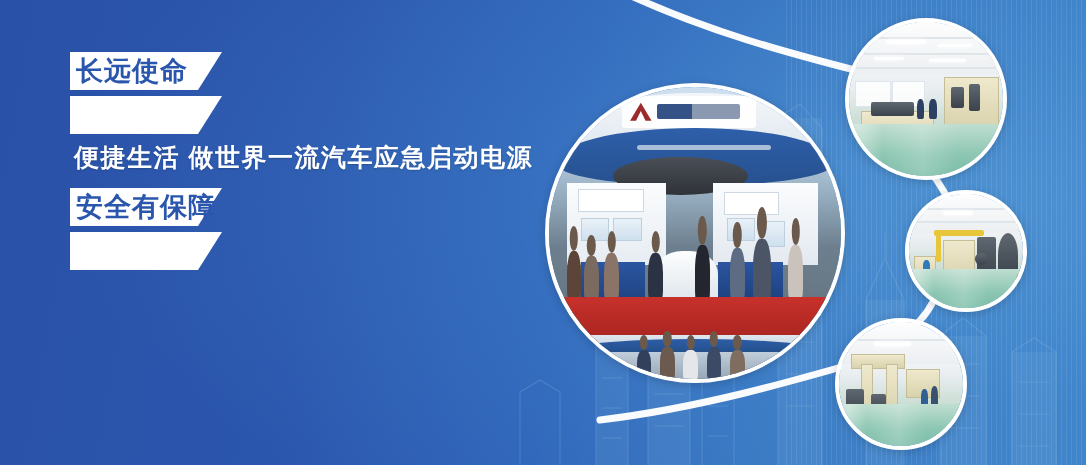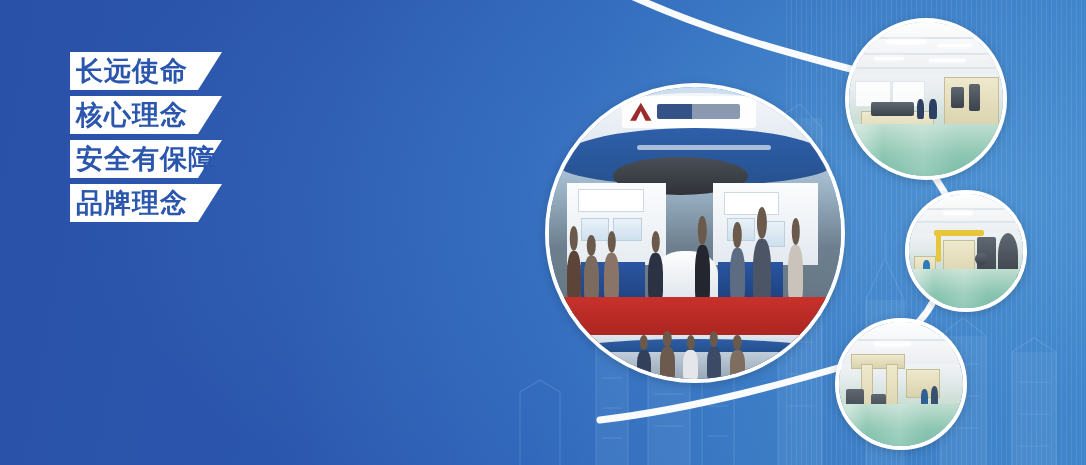--- a/index.html
+++ b/index.html
@@ -177,31 +177,30 @@
 
   <div class="copy">
 
     <div class="tag" style="--tw:152px">
       <span class="plate"></span>
       <span class="txt">长远使命</span>
     </div>
 
     <div class="tag" style="--tw:152px">
       <span class="plate"></span>
-      <span class="txt">核心理念</span>
-    </div>
+    </div>
+    <p class="line">便捷生活  做世界一流汽车应急启动电源</p>
 
     <div class="tag" style="--tw:152px">
       <span class="plate"></span>
       <span class="txt">安全有保障</span>
     </div>
 
     <div class="tag" style="--tw:152px">
       <span class="plate"></span>
-      <span class="txt">品牌理念</span>
     </div>
 
   </div>
 
   <div class="circ" id="circ-main">
     <div class="ph booth">
       <div class="ceil"></div>
       <div class="ring"></div>
       <div class="ringtxt"></div>
       <div class="disc"></div>

